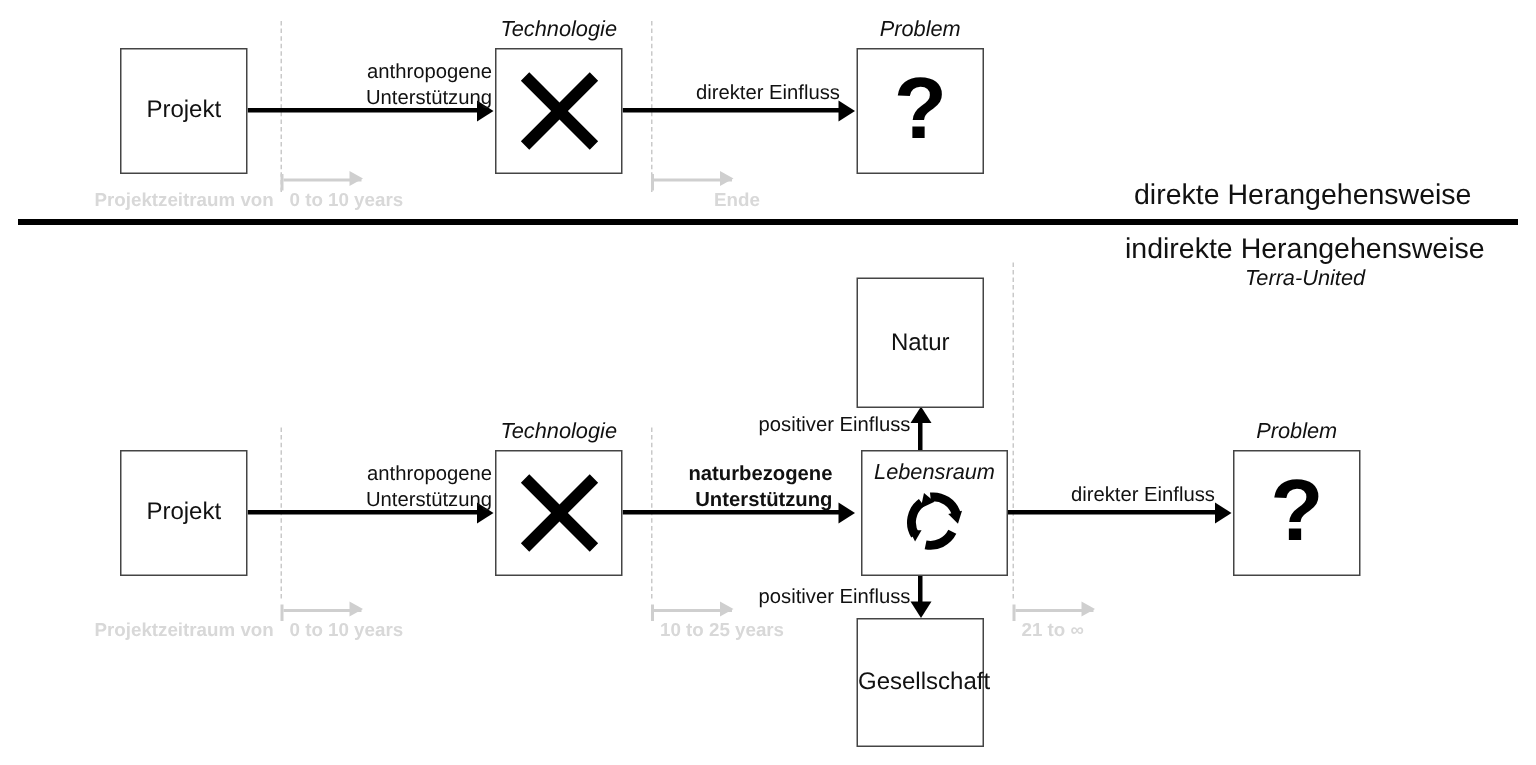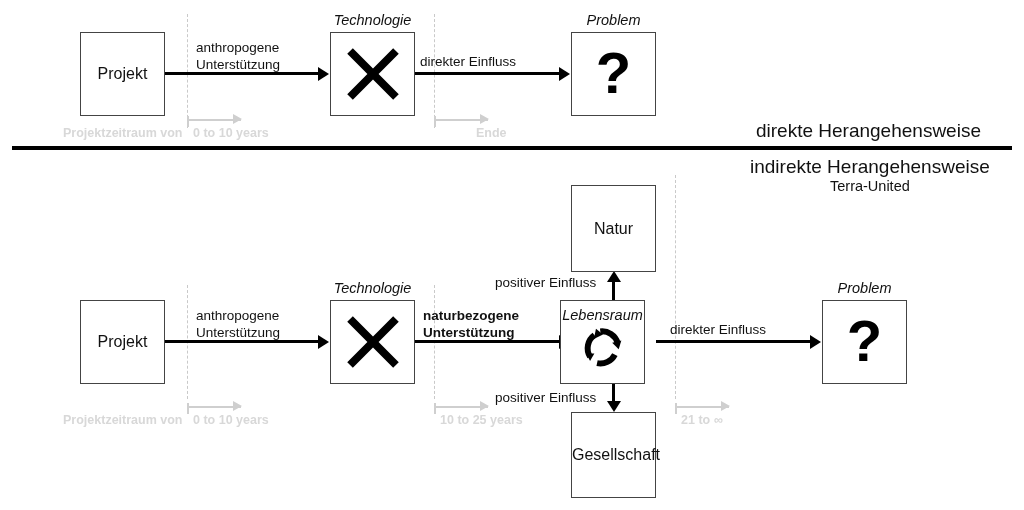--- a/index.html
+++ b/index.html
@@ -81,21 +81,21 @@
     border-right:7px solid transparent;
     border-bottom:11px solid #000;
   }
   .ah-down{
     border-left:7px solid transparent;
     border-right:7px solid transparent;
     border-top:11px solid #000;
   }
   .edge-label{
     position:absolute;
-    text-align:left;
+    text-align:right;
     font-size:13.5px;
     line-height:1.25;
     color:#111;
     z-index:4;
     background:transparent;
   }
   .dashed{
     position:absolute;
     border-left:1.4px dashed #c9c9c9;
     z-index:1;
@@ -144,20 +144,21 @@
   .heading{
     position:absolute;
     font-size:19px;
     color:#111;
     white-space:nowrap;
     z-index:5;
   }
   .subheading{
     position:absolute;
     font-size:14.5px;
+    font-style:italic;
     color:#111;
     white-space:nowrap;
     z-index:5;
   }
   .tagline{
     position:absolute;
     font-size:11.5px;
     font-style:italic;
     color:#222;
     white-space:nowrap;
@@ -254,21 +255,21 @@
   <div class="box" style="left:571px;top:185px;width:85px;height:87px;">
     <div class="box-label center">Natur</div>
   </div>
 
   <div class="edge edge-v" style="left:612px;top:281px;height:22px;"></div>
   <div class="arrowhead ah-up" style="left:606.5px;top:271px;"></div>
   <div class="edge-label" style="left:495px;top:275px;width:112px;">
     <div>positiver Einfluss</div>
   </div>
 
-  <div class="box" style="left:560px;top:300px;width:85px;height:84px;">
+  <div class="box" style="left:574px;top:300px;width:98px;height:84px;">
     <div class="box-label inner-top">Lebensraum</div>
     <svg class="glyph-recycle" viewBox="0 0 100 100">
       <g fill="none" stroke="#000" stroke-width="11" stroke-linecap="butt">
         <path d="M26 68 A30 30 0 0 1 34 28"></path>
         <path d="M45 21 A30 30 0 0 1 77 42"></path>
         <path d="M72 64 A30 30 0 0 1 39 80"></path>
       </g>
       <polygon points="37,16 50,27 33,35" fill="#000"></polygon>
       <polygon points="84,38 79,54 67,42" fill="#000"></polygon>
       <polygon points="19,62 34,62 26,76" fill="#000"></polygon>

